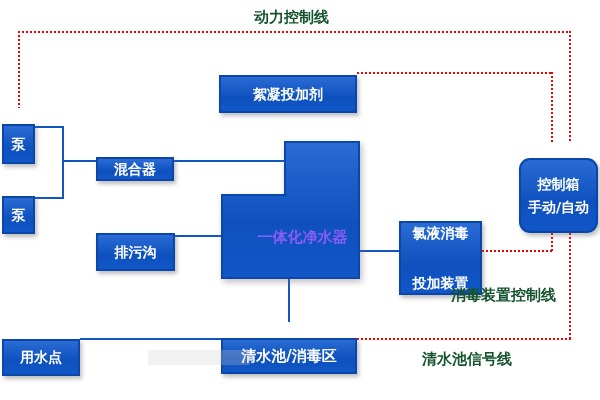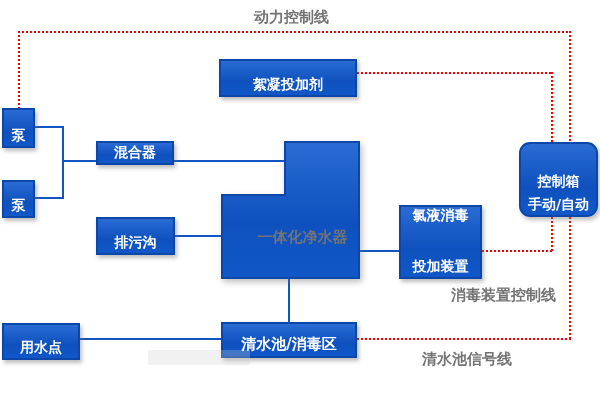--- a/index.html
+++ b/index.html
@@ -6,39 +6,39 @@
   .stage{
     position:relative;width:600px;height:400px;background:#ffffff;
     overflow:hidden;font-family:"DejaVu Sans","Liberation Sans",sans-serif;
   }
   .box{
     position:absolute;box-sizing:border-box;
     background:linear-gradient(180deg,#2a6bd4 0%,#0e51be 60%,#1157c8 100%);
     border:2px solid #0a47a8;
     box-shadow:2px 3px 4px rgba(110,110,110,.45);
     color:#fff;font-weight:bold;font-size:14px;
-    display:flex;flex-direction:column;align-items:center;justify-content:flex-end;
-    line-height:1.6;text-align:center;
+    display:flex;flex-direction:column;align-items:center;justify-content:center;
+    line-height:1.6;text-align:center;margin-top:16px;
   }
   .lbl{
-    position:absolute;color:#737373;font-weight:bold;font-size:15px;
+    position:absolute;color:#14532d;font-weight:bold;font-size:15px;
     white-space:nowrap;
   }
   .bline{position:absolute;background:#1155c5;}
   .rline-h{
     position:absolute;height:2px;
     background:repeating-linear-gradient(90deg,#f40000 0 2px,transparent 2px 4px);
   }
   .rline-v{
     position:absolute;width:2px;
     background:repeating-linear-gradient(180deg,#f40000 0 2px,transparent 2px 4px);
   }
   .purifier-text{
     position:absolute;left:222px;top:222px;width:161px;height:30px;
-    color:#737373;font-weight:bold;font-size:15px;
+    color:#8b5cf6;font-weight:bold;font-size:15px;
     display:flex;align-items:center;justify-content:center;
   }
   .watermark{
     position:absolute;left:148px;top:350px;width:102px;height:15px;
     background:rgba(205,205,205,.28);border-radius:2px;
   }
 </style>
 </head>
 <body>
 

